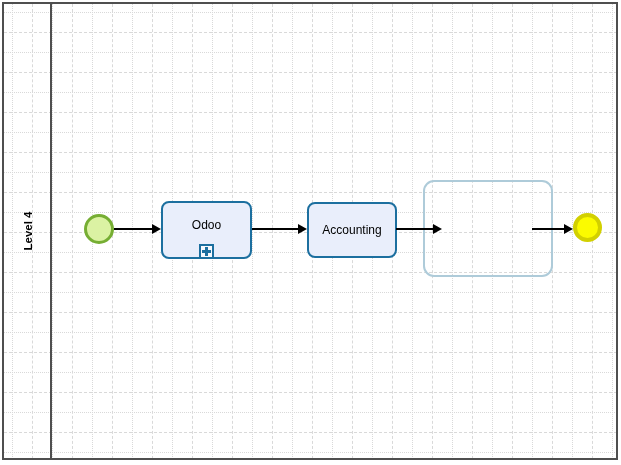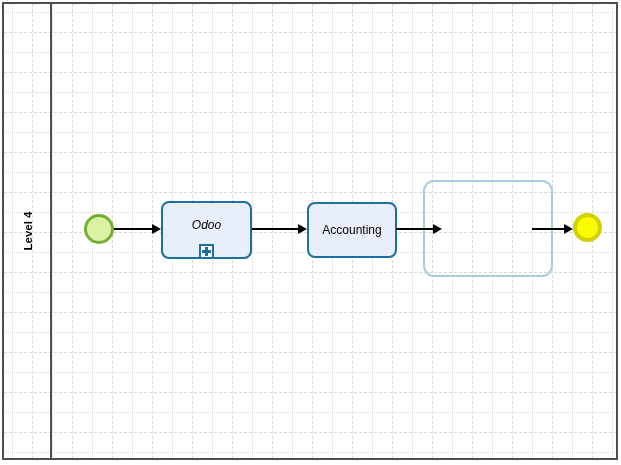--- a/index.html
+++ b/index.html
@@ -31,21 +31,21 @@
     font-size:11.5px;font-weight:bold;color:#000;
   }
   
   .task{
     position:absolute;box-sizing:border-box;z-index:3;
     border:2.5px solid var(--c-task_border);border-radius:8px;
     background:var(--c-task_fill);
     display:flex;align-items:center;justify-content:center;text-align:center;
     font-size:12px;color:#000;line-height:14px;
   }
-  #task-odoo{left:161px;top:201px;width:91px;height:58px;padding-bottom:10px;font-style:italic;}
+  #task-odoo{left:161px;top:201px;width:91px;height:58px;padding-bottom:10px;}
   #task-accounting{left:307px;top:202px;width:90px;height:56px;}
   #task-sub{left:442px;top:200px;width:90px;height:58px;}
   .sub-container{
     position:absolute;left:423px;top:180px;width:130px;height:97px;z-index:2;
     border:2px solid var(--c_container_border,var(--c-container_border));
     border-radius:11px;box-sizing:border-box;background:transparent;
   }
   
   .sub-marker{
     position:absolute;left:199px;top:244px;width:15px;height:15px;z-index:4;

